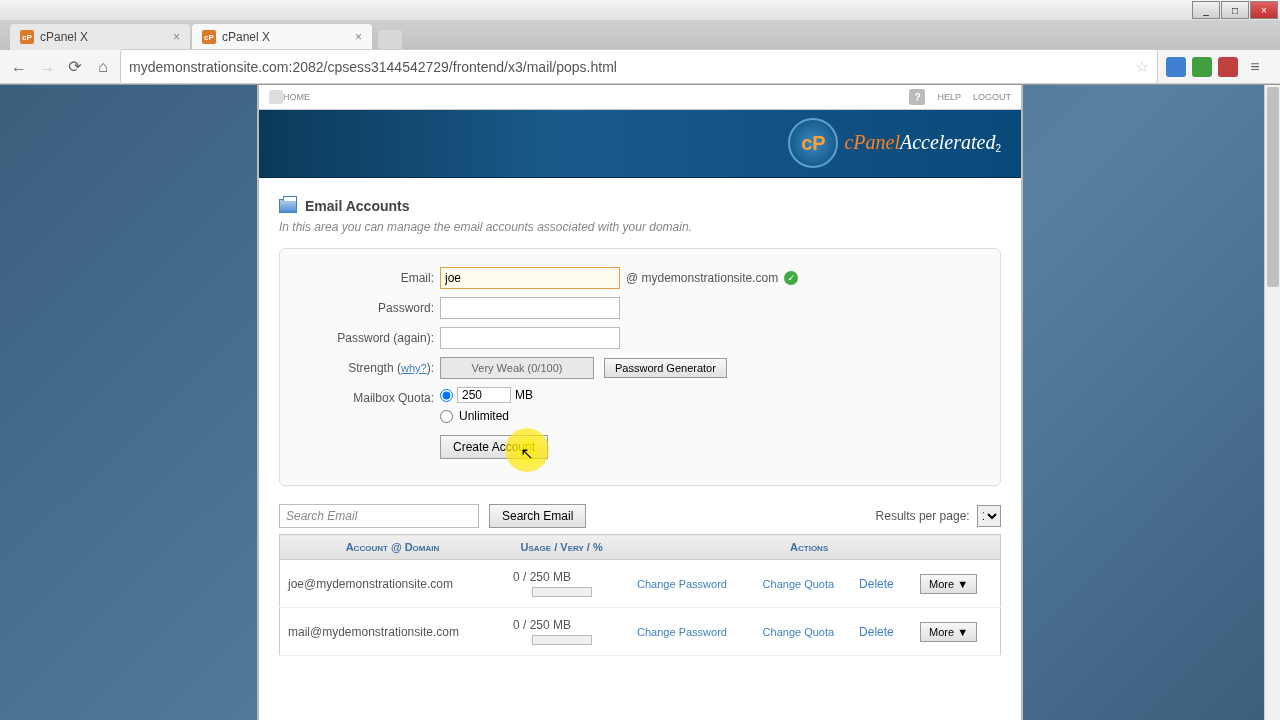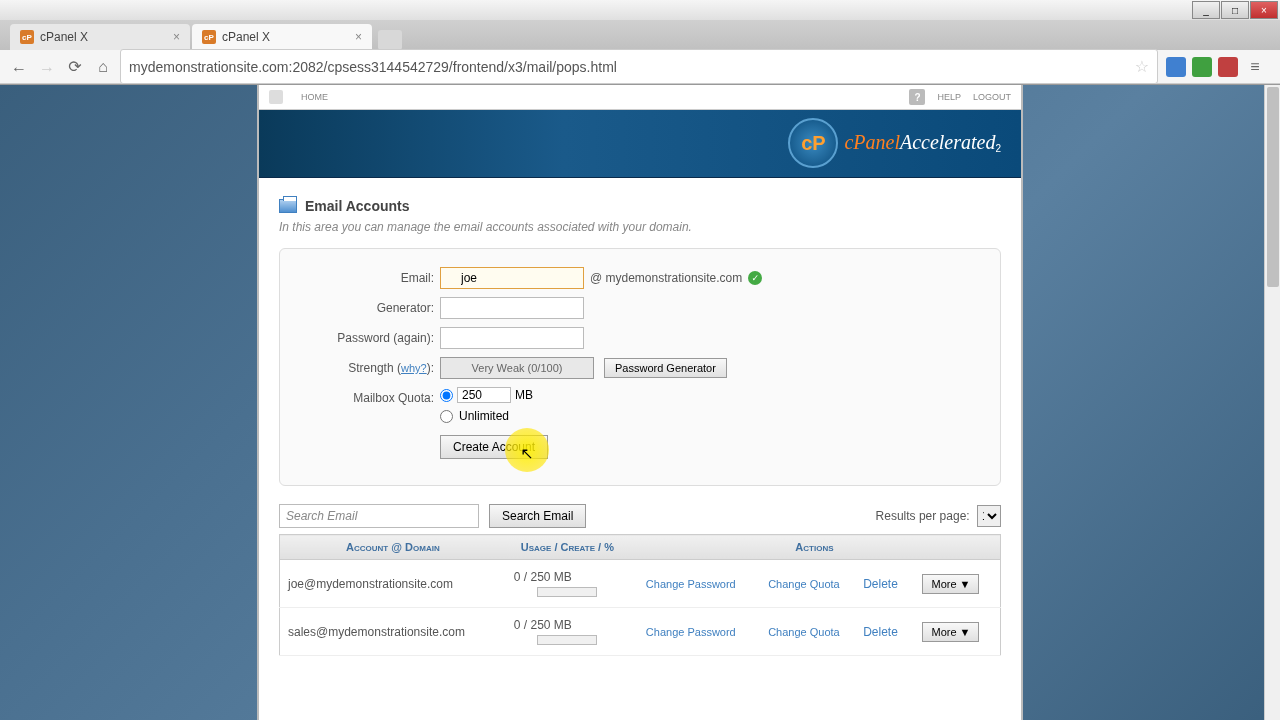--- a/index.html
+++ b/index.html
@@ -26,21 +26,21 @@
 .ext-icon { width: 20px; height: 20px; border-radius: 3px; }
 .star-icon { color: #ccc; font-size: 16px; margin-left: 6px; }
 
 .viewport { position: relative; height: 636px; background: linear-gradient(135deg, #3a5f7d 0%, #4a7090 30%, #5a80a0 60%, #3a5f7d 100%); overflow: hidden; }
 .scrollbar { position: absolute; right: 0; top: 0; width: 16px; height: 100%; background: #f0f0f0; border-left: 1px solid #ccc; }
 .scroll-thumb { position: absolute; left: 2px; top: 2px; width: 12px; height: 200px; background: #c0c0c0; border-radius: 2px; }
 
 .cpanel-container { width: 766px; margin: 0 auto; background: #fff; min-height: 636px; border-left: 2px solid #bbb; border-right: 2px solid #bbb; }
 
 .cp-topbar { display: flex; align-items: center; padding: 4px 10px; border-bottom: 1px solid #ccc; font-size: 9px; color: #888; text-transform: uppercase; }
-.cp-topbar-left { display: flex; align-items: center; gap: 18px; }
+.cp-topbar-left { display: flex; align-items: center; gap: 0; }
 .cp-topbar-right { margin-left: auto; display: flex; align-items: center; gap: 12px; }
 .cp-top-icon { width: 14px; height: 14px; background: #ddd; border-radius: 2px; }
 .cp-help-badge { width: 16px; height: 16px; background: #bbb; color: #fff; display: flex; align-items: center; justify-content: center; font-weight: bold; font-size: 10px; border-radius: 2px; }
 
 .cp-banner { height: 68px; background: linear-gradient(90deg, #0a3a5a 0%, #1a5a8a 40%, #0a4a7a 100%); position: relative; overflow: hidden; border-bottom: 1px solid #0a2a4a; }
 .cp-banner-logo { position: absolute; right: 20px; top: 8px; display: flex; align-items: center; }
 .cp-logo-circle { width: 50px; height: 50px; border-radius: 50%; background: radial-gradient(#3a8ac0, #0a4a7a); border: 2px solid #5aa0d0; margin-right: 6px; display:flex; align-items:center; justify-content:center; color:#ffa030; font-weight:bold; font-size:20px;}
 .cp-logo-text { font-family: Georgia, serif; font-style: italic; font-size: 20px; }
 .cp-logo-cpanel { color: #ff8020; }
 .cp-logo-accel { color: #fff; }
@@ -51,21 +51,21 @@
 
 .section-header { display: flex; align-items: center; margin: 10px 0 6px; }
 .section-icon { width: 18px; height: 14px; background: linear-gradient(#b0d0f0,#5090d0); margin-right: 8px; border: 1px solid #4080c0; position: relative; }
 .section-icon:before { content:''; position:absolute; top:-4px; left:3px; width:12px; height:4px; background:#fff; border:1px solid #4080c0; border-bottom:none;}
 .section-title { font-weight: bold; font-size: 14px; color: #444; }
 .section-desc { font-style: italic; color: #888; font-size: 12px; margin-bottom: 14px; }
 
 .form-box { border: 1px solid #ddd; border-radius: 6px; padding: 18px 30px; background: #fafafa; }
 .form-row { display: flex; align-items: center; margin-bottom: 8px; }
 .form-label { width: 130px; text-align: right; padding-right: 6px; font-size: 12px; color: #555; }
-.text-input { width: 144px; height: 22px; border: 1px solid #bbb; padding: 2px 20px; font-size: 12px; }
+.text-input { width: 180px; height: 22px; border: 1px solid #bbb; padding: 2px 4px; font-size: 12px; }
 .text-input.highlighted { border-color: #e0a040; background: #fffcf0; }
 .at-domain { margin-left: 6px; font-size: 12px; color: #555; }
 .check-icon { width: 14px; height: 14px; background: #4a4; border-radius: 50%; margin-left: 6px; display: flex; align-items: center; justify-content: center; color: #fff; font-size: 9px; }
 .strength-box { width: 154px; height: 22px; border: 1px solid #999; background: #e8e8e8; display: flex; align-items: center; justify-content: center; font-size: 11px; color: #666; }
 .gen-btn { margin-left: 10px; padding: 3px 10px; border: 1px solid #999; background: linear-gradient(#f8f8f8,#e0e0e0); font-size: 11px; }
 .quota-input { width: 54px; height: 16px; border: 1px solid #bbb; padding: 2px 4px; font-size: 12px; margin: 0 4px; }
 .why-link { color: #4080c0; text-decoration: underline; font-size: 11px; }
 .create-btn { padding: 4px 12px; border: 1px solid #999; background: linear-gradient(#f8f8f8,#e0e0e0); font-size: 12px; margin-top: 4px; }
 
 .search-row { display: flex; align-items: center; margin: 18px 0 6px; }
@@ -160,21 +160,21 @@
       <div class="section-desc">In this area you can manage the email accounts associated with your domain.</div>
 
       <div class="form-box">
         <div class="form-row">
           <div class="form-label">Email:</div>
           <input class="text-input highlighted" value="joe" style="">
           <span class="at-domain">@ mydemonstrationsite.com</span>
           <div class="check-icon">✓</div>
         </div>
         <div class="form-row">
-          <div class="form-label">Generator:</div>
+          <div class="form-label">Password:</div>
           <input type="password" class="text-input" style="">
         </div>
         <div class="form-row">
           <div class="form-label">Password (again):</div>
           <input type="password" class="text-input" style="">
         </div>
         <div class="form-row">
           <div class="form-label">
             <span>Strength</span> (<span class="why-link">why?</span>):
           </div>
@@ -209,42 +209,42 @@
           <select class="results-select">
             <option>10</option>
           </select>
         </div>
       </div>
 
       <table class="accounts-table">
         <thead>
           <tr>
             <th>Account @ Domain</th>
-            <th>Usage / Create / %</th>
+            <th>Usage / Very / %</th>
             <th colspan="4">Actions</th>
           </tr>
         </thead>
         <tbody>
           <tr>
             <td class="account-email">joe@mydemonstrationsite.com</td>
             <td class="usage-cell">
               <div>0 / 250 MB</div>
               <div class="usage-bar"></div>
             </td>
             <td>
                 <a class="action-link">Change Password</a>
               </td>
             <td>
                 <a class="action-link">Change Quota</a>
               </td>
             <td><a class="delete-link">Delete</a></td>
             <td><button class="more-btn">More ▼</button></td>
           </tr>
           <tr>
-            <td class="account-email">sales@mydemonstrationsite.com</td>
+            <td class="account-email">mail@mydemonstrationsite.com</td>
             <td class="usage-cell">
               <div>0 / 250 MB</div>
               <div class="usage-bar"></div>
             </td>
             <td>
                 <a class="action-link">Change Password</a>
               </td>
             <td>
                 <a class="action-link">Change Quota</a>
               </td>

